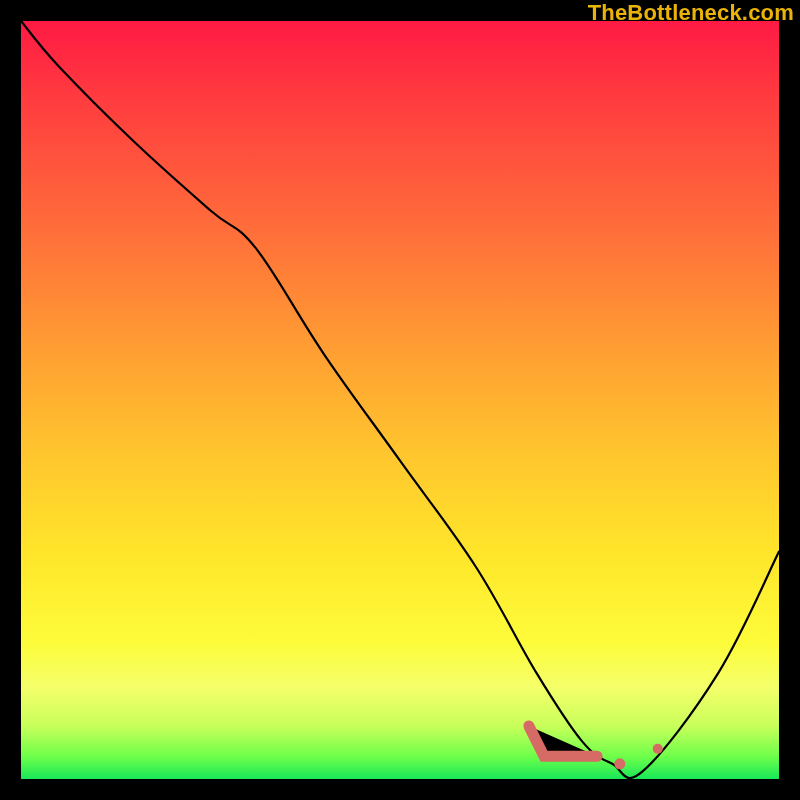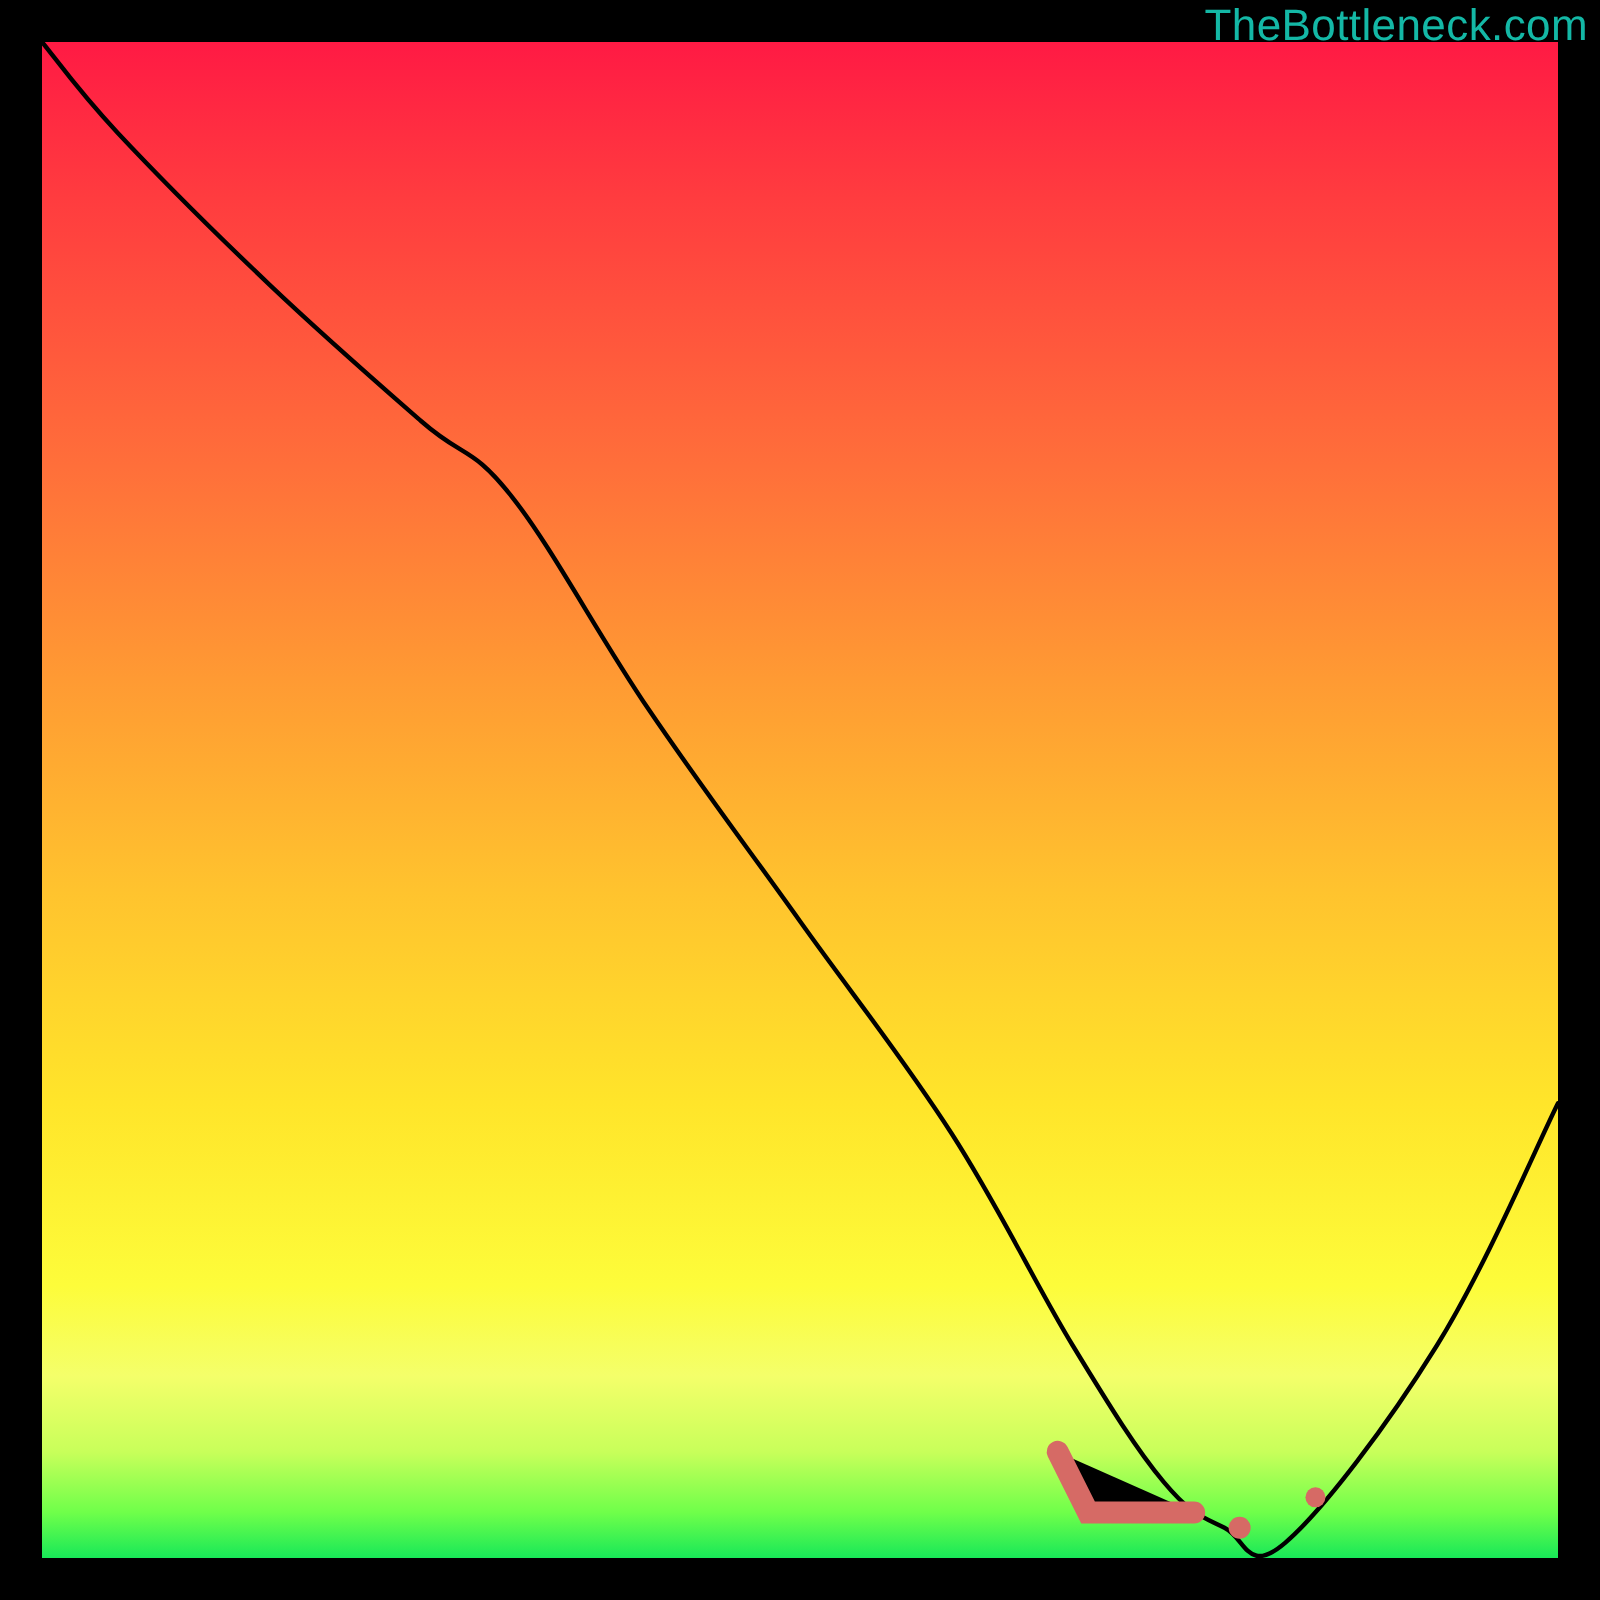--- a/index.html
+++ b/index.html
@@ -28,23 +28,23 @@
       #f4ff6a 88%,
       #c8ff5a 93%,
       #6fff4a 97%,
       #18e858 100%
     );
   }
   .watermark {
     position: absolute;
     top: 0px;
     right: 6px;
-    color: #14b8a6;
+    color: #eab308;
     font-size: 22px;
-    font-weight: 400;
+    font-weight: 700;
     letter-spacing: 0.2px;
     user-select: none;
   }
   svg.plot {
     position: absolute;
     left: 0;
     top: 0;
     width: 758px;
     height: 758px;
   }

